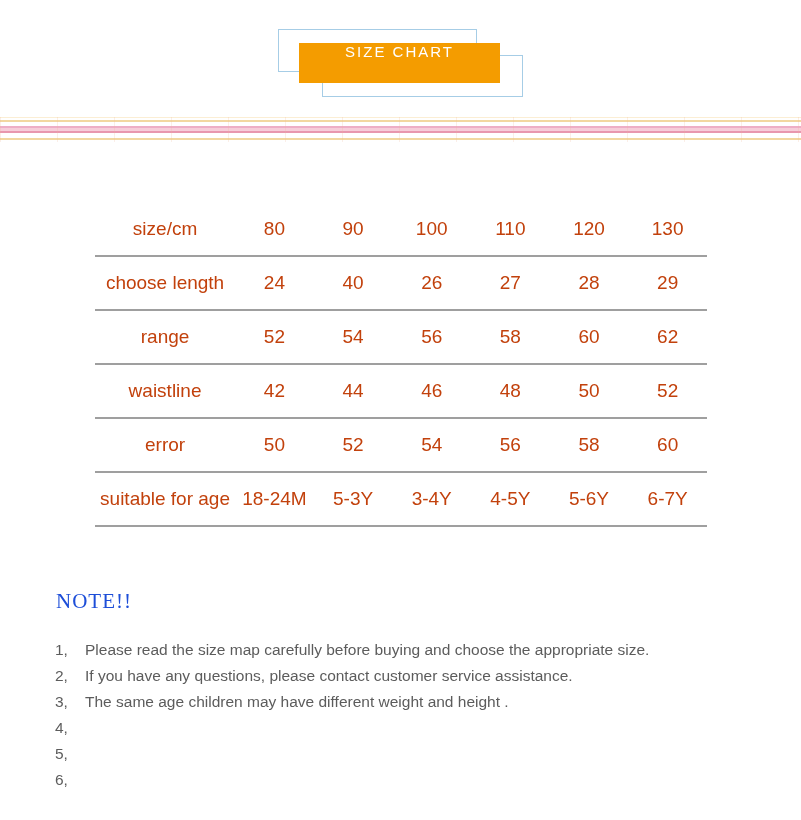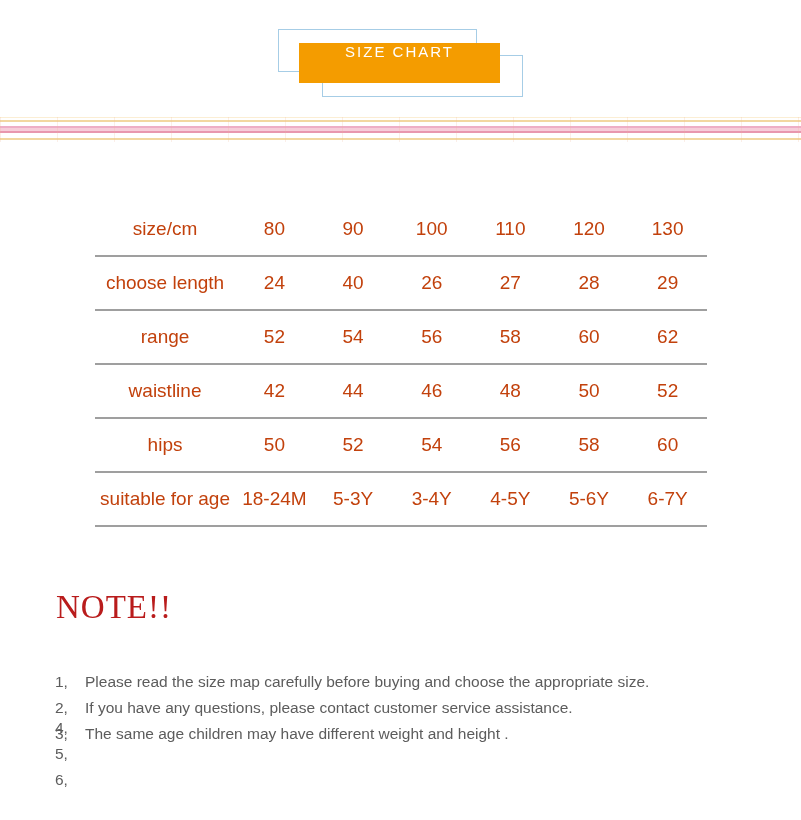--- a/index.html
+++ b/index.html
@@ -79,22 +79,22 @@
     white-space: nowrap;
   }
   #size-table col.label-col { width: 140px; }
   #size-table col.size-col  { width: 78.6px; }
 
   
   #note-heading {
     position: absolute;
     left: 56px; top: 589px;
     font-family: "Liberation Serif", serif;
-    font-size: 33px;
-    color: #b91c1c;
+    font-size: 21px;
+    color: #1d4ed8;
     letter-spacing: 1px;
     font-weight: 400;
   }
   #notes {
     position: absolute;
     left: 55px; top: 641px;
     width: 700px;
   }
   .note-line {
     display: flex;
@@ -102,21 +102,20 @@
     height: 26px;
     font-size: 15.5px;
     color: #5c5c5c;
   }
   .note-marker {
     flex: 0 0 30px;
     white-space: pre;
   }
   .note-text {
     white-space: pre;
-    margin-top: 32px;
   }
 </style>
 </head>
 <body>
 
 <div id="canvas">
 
   <div id="blue-rect-1" class="blue-outline"></div>
   <div id="blue-rect-2" class="blue-outline"></div>
   <div id="banner-title">
@@ -166,21 +165,21 @@
       <tr>
         <td>waistline</td>
         <td>42</td>
         <td>44</td>
         <td>46</td>
         <td>48</td>
         <td>50</td>
         <td>52</td>
       </tr>
       <tr>
-        <td>hips</td>
+        <td>error</td>
         <td>50</td>
         <td>52</td>
         <td>54</td>
         <td>56</td>
         <td>58</td>
         <td>60</td>
       </tr>
       <tr>
         <td>suitable for age</td>
         <td>18-24M</td>

